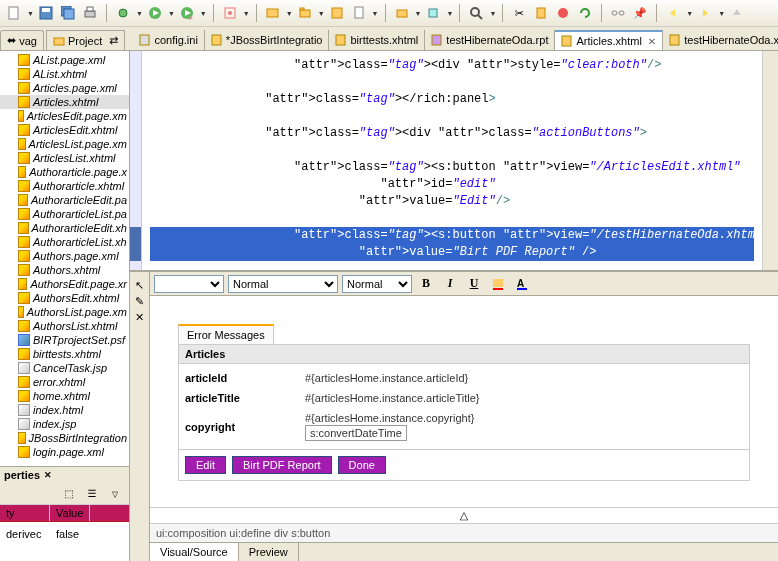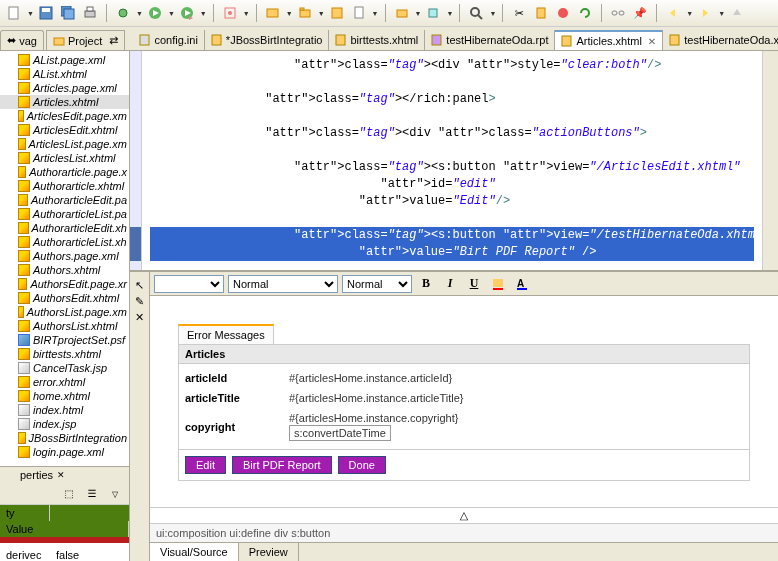--- a/index.html
+++ b/index.html
@@ -15,25 +15,25 @@
 .main { display: flex; height: calc(100% - 51px); }
 .sidebar { width: 130px; background: #fff; border-right: 1px solid #aca899; display: flex; flex-direction: column; }
 .tree { flex: 1; overflow: hidden; padding: 2px 0; font-size: 11px; }
 .tree-item { display: flex; align-items: center; padding: 1px 2px 1px 18px; gap: 3px; white-space: nowrap; cursor: pointer; font-style: italic; }
 .tree-item.selected { background: #e0e0e0; }
 .tree-icon { width: 14px; height: 14px; display: inline-block; }
 .xml-icon { background: linear-gradient(135deg, #ffd700 40%, #ff8c00); border: 1px solid #b8860b; width: 12px; height: 12px; }
 .psf-icon { background: linear-gradient(135deg, #7ec0ee, #4682b4); border: 1px solid #4169e1; width: 12px; height: 12px; }
 .jsp-icon { background: linear-gradient(135deg, #fff, #ccc); border: 1px solid #999; width: 12px; height: 12px; }
 .props-panel { height: 95px; border-top: 1px solid #aca899; background: #ece9d8; display: flex; flex-direction: column; }
-.props-header { padding: 2px 20px; display: flex; align-items: center; justify-content: space-between; }
+.props-header { padding: 2px 4px; display: flex; align-items: center; justify-content: space-between; font-weight: bold; }
 .props-title { display: flex; align-items: center; gap: 4px; }
 .props-toolbar { padding: 2px 4px; text-align: right; border-bottom: 1px solid #ccc; }
 .props-table { flex: 1; background: #fff; overflow: hidden; }
-.props-th { display: flex; background: #4d7c0f; border-bottom: 6px solid #b91c1c; flex-direction: column; }
+.props-th { display: flex; background: #be185d; border-bottom: 1px solid #b91c1c; }
 .props-th div { padding: 2px 6px; border-right: 1px solid #ccc; font-size: 11px; }
 .props-row { display: flex; font-size: 11px; }
 .props-row div { padding: 2px 6px; }
 .editor-area { flex: 1; display: flex; flex-direction: column; background: #fff; overflow: hidden; }
 .code-editor { flex: 0 0 220px; background: #fff; border-bottom: 1px solid #aca899; display: flex; overflow: hidden; }
 .code-marker { width: 12px; background: #e8e8ff; border-right: 1px solid #ccc; position: relative; }
 .code-marker .hi { position: absolute; left: 0; right: 0; background: #4b6eaf; }
 .code-content { flex: 1; padding: 6px 8px; font-family: 'Courier New', monospace; font-size: 12px; line-height: 17px; white-space: pre; overflow: hidden; }
 .tag { color: #3f7f7f; }
 .val { color: #2a00ff; font-style: italic; }
@@ -42,21 +42,21 @@
 .visual-editor { flex: 1; display: flex; background: #fff; border-top: 1px solid #aca899; overflow: hidden; }
 .ve-palette { width: 20px; background: #ece9d8; border-right: 1px solid #aca899; padding-top: 4px; text-align: center; }
 .ve-toolbar { height: 24px; background: #ece9d8; border-bottom: 1px solid #aca899; display: flex; align-items: center; padding: 0 4px; gap: 4px; }
 .ve-select { font-size: 11px; border: 1px solid #7f9db9; background: #fff; height: 18px; }
 .ve-btn { width: 20px; height: 18px; display: flex; align-items: center; justify-content: center; font-weight: bold; font-size: 12px; cursor: pointer; }
 .ve-content { flex: 1; display: flex; flex-direction: column; }
 .ve-canvas { flex: 1; padding: 28px; overflow: hidden; }
 .panel-tab { border: 1px solid #ccc; display: inline-block; padding: 3px 8px; font-size: 11px; background: #fafafa; border-bottom: none; }
 .panel-tab.active { border-top: 2px solid orange; }
 .panel-bar { background: #e8e8e8; border: 1px solid #ccc; padding: 3px 6px; font-weight: bold; font-size: 11px; }
-.form-row { display: flex; align-items: center; padding: 4px 6px; gap: 24px; font-size: 11px; }
+.form-row { display: flex; align-items: center; padding: 4px 6px; gap: 40px; font-size: 11px; }
 .form-row .lbl { width: 80px; font-weight: bold; }
 .form-row .val-text { color: #333; }
 .convert-box { border: 1px solid #999; display: inline-block; padding: 1px 4px; font-size: 11px; margin-top: 1px; }
 .btn-row { padding: 6px; display: flex; gap: 6px; }
 .ve-button { background: #a21caf; color: #fff; border: 1px solid #2a4a7a; padding: 2px 10px; font-size: 11px; cursor: pointer; }
 .breadcrumb { padding: 3px 6px; font-size: 11px; color: #555; border-top: 1px solid #ccc; background: #f5f5f5; }
 .bottom-tabs { display: flex; border-top: 1px solid #aca899; background: #ece9d8; }
 .bottom-tab { padding: 3px 10px; border-right: 1px solid #aca899; font-size: 11px; cursor: pointer; }
 .bottom-tab.active { background: #fff; }
 .scrollbar-v { width: 16px; background: #ece9d8; border-left: 1px solid #ccc; }

